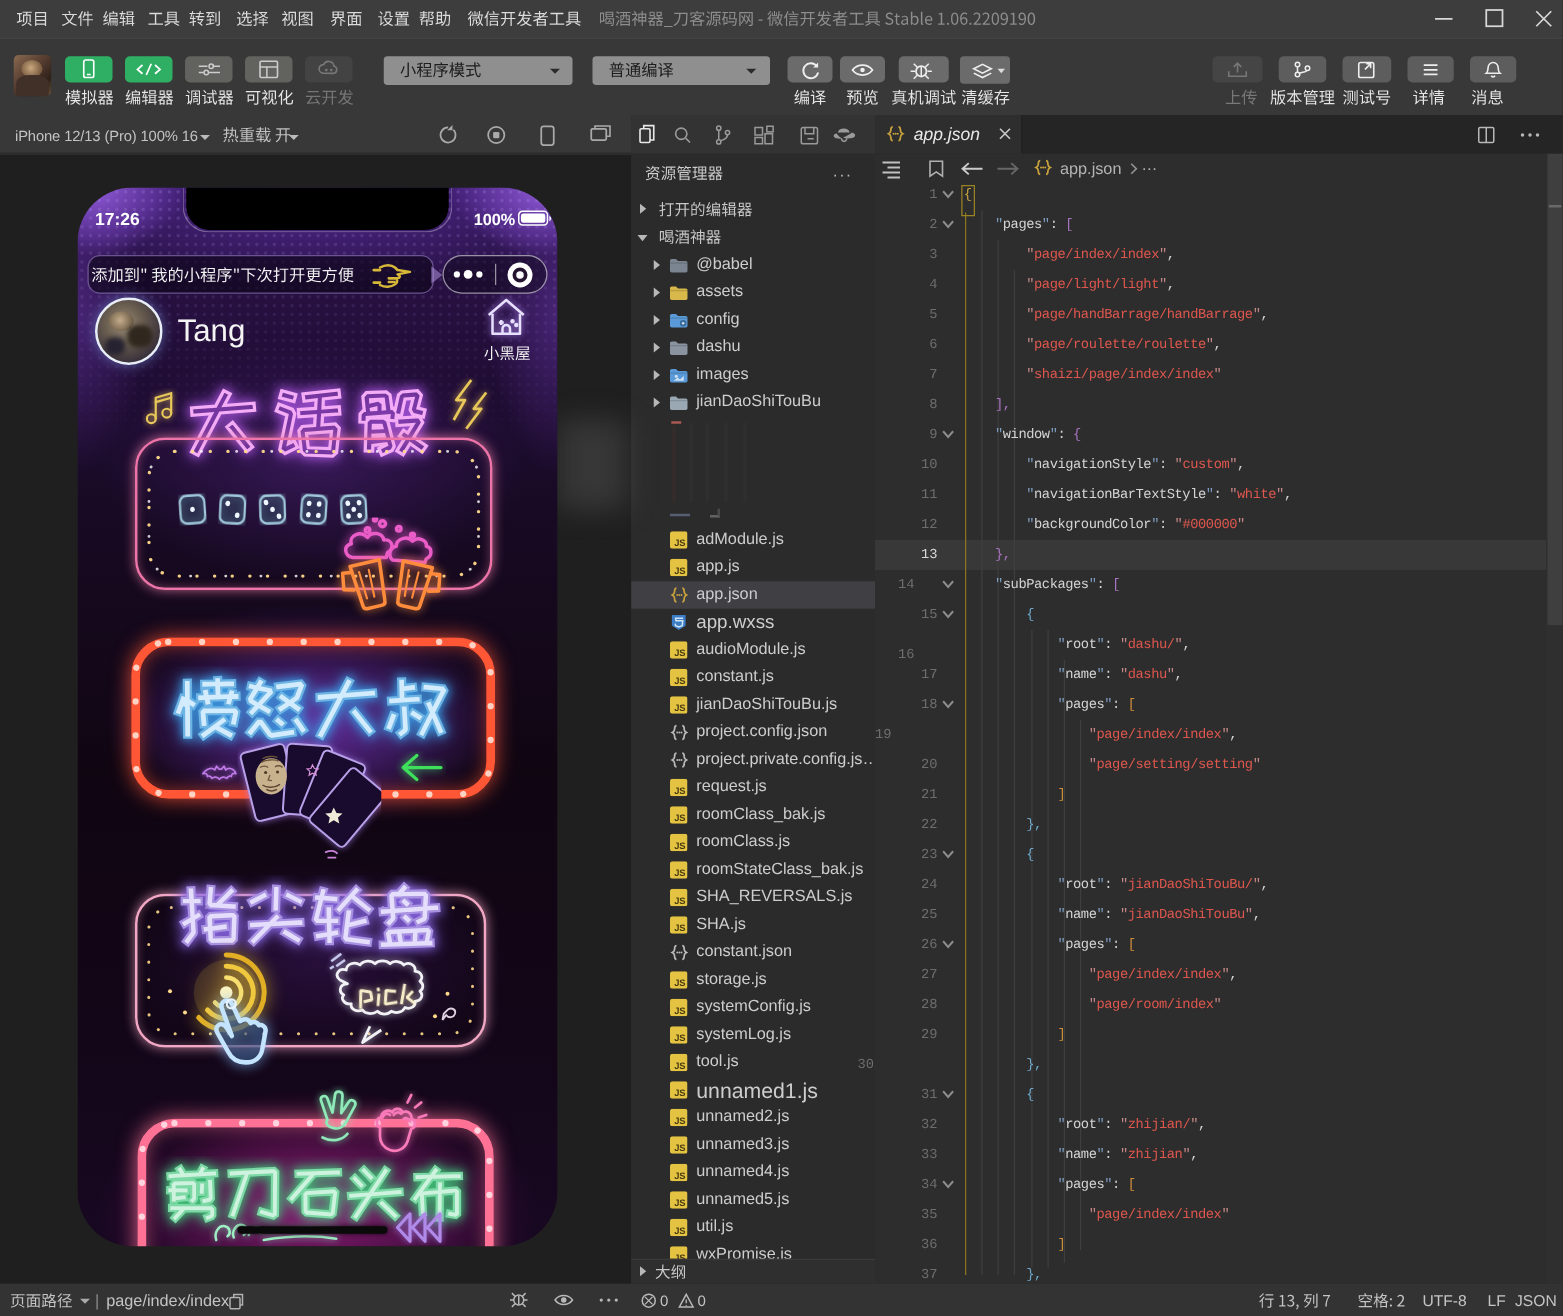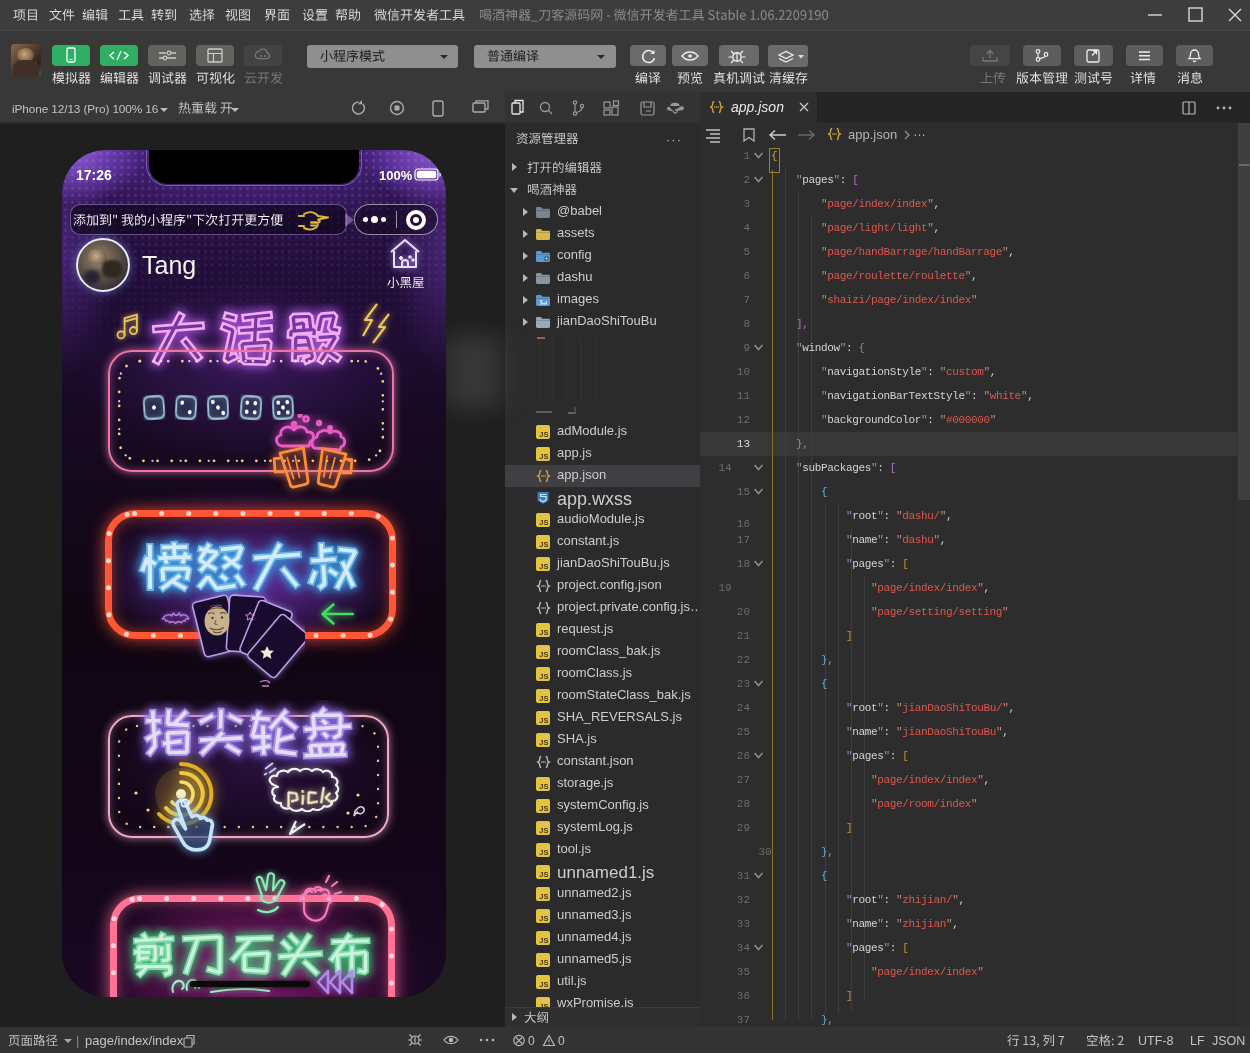--- a/index.html
+++ b/index.html
@@ -312,21 +312,21 @@
       <path d="M5.2 1.5c-1.8 0-1.4 2-1.6 3.2C3.5 5.9 3 6.4 1.8 7c1.2.6 1.7 1.1 1.8 2.3.2 1.2-.2 3.2 1.6 3.2M9.8 1.5c1.8 0 1.4 2 1.6 3.2.1 1.2.6 1.7 1.8 2.3-1.2.6-1.7 1.1-1.8 2.3-.2 1.2.2 3.2-1.6 3.2" fill="none" stroke="#c8a23d" stroke-width="1.4"></path>
       <circle cx="5.8" cy="7" r="0.8" fill="#c8a23d"></circle>
       <circle cx="7.5" cy="7" r="0.8" fill="#c8a23d"></circle>
       <circle cx="9.2" cy="7" r="0.8" fill="#c8a23d"></circle>
     </svg>
     <div class="abs" style="left:557px;top:467px;font-size:13px;color:#cdcdcd;white-space:nowrap">app.json</div>
     <svg class="abs" style="left:536px;top:491px" width="14" height="14" viewBox="0 0 14 14">
       <path d="M1.5 1h11v8.5L7 13 1.5 9.5z" fill="#3b7cc4"></path>
       <path d="M10.5 3.5H4.5l.3 2h5.4l-.4 4L7 10.5l-2.6-1-.2-1.6" fill="none" stroke="#cfe4f8" stroke-width="1.2"></path>
     </svg>
-    <div class="abs" style="left:557px;top:489px;font-size:18px;color:#cdcdcd;white-space:nowrap">app.wxss</div>
+    <div class="abs" style="left:557px;top:489px;font-size:15px;color:#cdcdcd;white-space:nowrap">app.wxss</div>
     <svg class="abs" style="left:536px;top:513px" width="14" height="14">
       <rect width="14" height="14" rx="2" fill="#e3c341"></rect>
       <text x="12.5" y="12" font-family="Liberation Sans" font-size="7.5" font-weight="bold" fill="#4a3c10" text-anchor="end">JS</text>
     </svg>
     <div class="abs" style="left:557px;top:511px;font-size:13px;color:#cdcdcd;white-space:nowrap">audioModule.js</div>
     <svg class="abs" style="left:536px;top:535px" width="14" height="14">
       <rect width="14" height="14" rx="2" fill="#e3c341"></rect>
       <text x="12.5" y="12" font-family="Liberation Sans" font-size="7.5" font-weight="bold" fill="#4a3c10" text-anchor="end">JS</text>
     </svg>
     <div class="abs" style="left:557px;top:533px;font-size:13px;color:#cdcdcd;white-space:nowrap">constant.js</div>
@@ -534,30 +534,30 @@
     <div class="abs" style="left:700px;top:456px;width:50px;text-align:center;font:11px 'Liberation Mono',monospace;line-height:24px;color:#6d6d6d">14</div>
     <svg class="abs" style="left:753px;top:463px" width="11" height="9">
       <path d="M1.5 2l4 4.5 4-4.5" fill="none" stroke="#8d8d8d" stroke-width="1.6"></path>
     </svg>
     <div class="abs" style="left:771px;top:456px;font:11px 'Liberation Mono',monospace;line-height:24px;white-space:pre;letter-spacing:-0.355px"><span style="color:#d4d4d4">    </span><span style="color:#7e9cbf">"</span><span style="color:#d4d4d4">subPackages</span><span style="color:#7e9cbf">"</span><span style="color:#d4d4d4">: </span><span style="color:#a873c0">[</span></div>
     <div class="abs" style="left:700px;top:480px;width:50px;text-align:right;font:11px 'Liberation Mono',monospace;line-height:24px;color:#6d6d6d">15</div>
     <svg class="abs" style="left:753px;top:487px" width="11" height="9">
       <path d="M1.5 2l4 4.5 4-4.5" fill="none" stroke="#8d8d8d" stroke-width="1.6"></path>
     </svg>
     <div class="abs" style="left:771px;top:480px;font:11px 'Liberation Mono',monospace;line-height:24px;white-space:pre;letter-spacing:-0.355px"><span style="color:#d4d4d4">        </span><span style="color:#6fa8cc">{</span></div>
-    <div class="abs" style="left:700px;top:512px;width:50px;text-align:right;font:11px 'Liberation Mono',monospace;line-height:24px;color:#6d6d6d">16</div>
+    <div class="abs" style="left:700px;top:512px;width:50px;text-align:center;font:11px 'Liberation Mono',monospace;line-height:24px;color:#6d6d6d">16</div>
     <div class="abs" style="left:771px;top:504px;font:11px 'Liberation Mono',monospace;line-height:24px;white-space:pre;letter-spacing:-0.355px"><span style="color:#d4d4d4">            </span><span style="color:#7e9cbf">"</span><span style="color:#d4d4d4">root</span><span style="color:#7e9cbf">"</span><span style="color:#d4d4d4">: </span><span style="color:#c58888">"</span><span style="color:#de574e">dashu/</span><span style="color:#c58888">"</span><span style="color:#d4d4d4">,</span></div>
     <div class="abs" style="left:700px;top:528px;width:50px;text-align:right;font:11px 'Liberation Mono',monospace;line-height:24px;color:#6d6d6d">17</div>
     <div class="abs" style="left:771px;top:528px;font:11px 'Liberation Mono',monospace;line-height:24px;white-space:pre;letter-spacing:-0.355px"><span style="color:#d4d4d4">            </span><span style="color:#7e9cbf">"</span><span style="color:#d4d4d4">name</span><span style="color:#7e9cbf">"</span><span style="color:#d4d4d4">: </span><span style="color:#c58888">"</span><span style="color:#de574e">dashu</span><span style="color:#c58888">"</span><span style="color:#d4d4d4">,</span></div>
     <div class="abs" style="left:700px;top:552px;width:50px;text-align:right;font:11px 'Liberation Mono',monospace;line-height:24px;color:#6d6d6d">18</div>
     <svg class="abs" style="left:753px;top:559px" width="11" height="9">
       <path d="M1.5 2l4 4.5 4-4.5" fill="none" stroke="#8d8d8d" stroke-width="1.6"></path>
     </svg>
     <div class="abs" style="left:771px;top:552px;font:11px 'Liberation Mono',monospace;line-height:24px;white-space:pre;letter-spacing:-0.355px"><span style="color:#d4d4d4">            </span><span style="color:#7e9cbf">"</span><span style="color:#d4d4d4">pages</span><span style="color:#7e9cbf">"</span><span style="color:#d4d4d4">: </span><span style="color:#cf8f3a">[</span></div>
-    <div class="abs" style="left:700px;top:576px;width:50px;text-align:center;font:11px 'Liberation Mono',monospace;line-height:24px;color:#6d6d6d">19</div>
+    <div class="abs" style="left:700px;top:576px;width:50px;text-align:left;font:11px 'Liberation Mono',monospace;line-height:24px;color:#6d6d6d">19</div>
     <div class="abs" style="left:771px;top:576px;font:11px 'Liberation Mono',monospace;line-height:24px;white-space:pre;letter-spacing:-0.355px"><span style="color:#d4d4d4">                </span><span style="color:#c58888">"</span><span style="color:#de574e">page/index/index</span><span style="color:#c58888">"</span><span style="color:#d4d4d4">,</span></div>
     <div class="abs" style="left:700px;top:600px;width:50px;text-align:right;font:11px 'Liberation Mono',monospace;line-height:24px;color:#6d6d6d">20</div>
     <div class="abs" style="left:771px;top:600px;font:11px 'Liberation Mono',monospace;line-height:24px;white-space:pre;letter-spacing:-0.355px"><span style="color:#d4d4d4">                </span><span style="color:#c58888">"</span><span style="color:#de574e">page/setting/setting</span><span style="color:#c58888">"</span></div>
     <div class="abs" style="left:700px;top:624px;width:50px;text-align:right;font:11px 'Liberation Mono',monospace;line-height:24px;color:#6d6d6d">21</div>
     <div class="abs" style="left:771px;top:624px;font:11px 'Liberation Mono',monospace;line-height:24px;white-space:pre;letter-spacing:-0.355px"><span style="color:#d4d4d4">            </span><span style="color:#cf8f3a">]</span></div>
     <div class="abs" style="left:700px;top:648px;width:50px;text-align:right;font:11px 'Liberation Mono',monospace;line-height:24px;color:#6d6d6d">22</div>
     <div class="abs" style="left:771px;top:648px;font:11px 'Liberation Mono',monospace;line-height:24px;white-space:pre;letter-spacing:-0.355px"><span style="color:#d4d4d4">        </span><span style="color:#6fa8cc">},</span></div>
     <div class="abs" style="left:700px;top:672px;width:50px;text-align:right;font:11px 'Liberation Mono',monospace;line-height:24px;color:#6d6d6d">23</div>
     <svg class="abs" style="left:753px;top:679px" width="11" height="9">
       <path d="M1.5 2l4 4.5 4-4.5" fill="none" stroke="#8d8d8d" stroke-width="1.6"></path>
@@ -571,21 +571,21 @@
     <svg class="abs" style="left:753px;top:751px" width="11" height="9">
       <path d="M1.5 2l4 4.5 4-4.5" fill="none" stroke="#8d8d8d" stroke-width="1.6"></path>
     </svg>
     <div class="abs" style="left:771px;top:744px;font:11px 'Liberation Mono',monospace;line-height:24px;white-space:pre;letter-spacing:-0.355px"><span style="color:#d4d4d4">            </span><span style="color:#7e9cbf">"</span><span style="color:#d4d4d4">pages</span><span style="color:#7e9cbf">"</span><span style="color:#d4d4d4">: </span><span style="color:#cf8f3a">[</span></div>
     <div class="abs" style="left:700px;top:768px;width:50px;text-align:right;font:11px 'Liberation Mono',monospace;line-height:24px;color:#6d6d6d">27</div>
     <div class="abs" style="left:771px;top:768px;font:11px 'Liberation Mono',monospace;line-height:24px;white-space:pre;letter-spacing:-0.355px"><span style="color:#d4d4d4">                </span><span style="color:#c58888">"</span><span style="color:#de574e">page/index/index</span><span style="color:#c58888">"</span><span style="color:#d4d4d4">,</span></div>
     <div class="abs" style="left:700px;top:792px;width:50px;text-align:right;font:11px 'Liberation Mono',monospace;line-height:24px;color:#6d6d6d">28</div>
     <div class="abs" style="left:771px;top:792px;font:11px 'Liberation Mono',monospace;line-height:24px;white-space:pre;letter-spacing:-0.355px"><span style="color:#d4d4d4">                </span><span style="color:#c58888">"</span><span style="color:#de574e">page/room/index</span><span style="color:#c58888">"</span></div>
     <div class="abs" style="left:700px;top:816px;width:50px;text-align:right;font:11px 'Liberation Mono',monospace;line-height:24px;color:#6d6d6d">29</div>
     <div class="abs" style="left:771px;top:816px;font:11px 'Liberation Mono',monospace;line-height:24px;white-space:pre;letter-spacing:-0.355px"><span style="color:#d4d4d4">            </span><span style="color:#cf8f3a">]</span></div>
-    <div class="abs" style="left:740px;top:840px;width:50px;text-align:center;font:11px 'Liberation Mono',monospace;line-height:24px;color:#6d6d6d">30</div>
+    <div class="abs" style="left:686px;top:840px;width:50px;text-align:left;font:11px 'Liberation Mono',monospace;line-height:24px;color:#6d6d6d">30</div>
     <div class="abs" style="left:771px;top:840px;font:11px 'Liberation Mono',monospace;line-height:24px;white-space:pre;letter-spacing:-0.355px"><span style="color:#d4d4d4">        </span><span style="color:#6fa8cc">},</span></div>
     <div class="abs" style="left:700px;top:864px;width:50px;text-align:right;font:11px 'Liberation Mono',monospace;line-height:24px;color:#6d6d6d">31</div>
     <svg class="abs" style="left:753px;top:871px" width="11" height="9">
       <path d="M1.5 2l4 4.5 4-4.5" fill="none" stroke="#8d8d8d" stroke-width="1.6"></path>
     </svg>
     <div class="abs" style="left:771px;top:864px;font:11px 'Liberation Mono',monospace;line-height:24px;white-space:pre;letter-spacing:-0.355px"><span style="color:#d4d4d4">        </span><span style="color:#6fa8cc">{</span></div>
     <div class="abs" style="left:700px;top:888px;width:50px;text-align:right;font:11px 'Liberation Mono',monospace;line-height:24px;color:#6d6d6d">32</div>
     <div class="abs" style="left:771px;top:888px;font:11px 'Liberation Mono',monospace;line-height:24px;white-space:pre;letter-spacing:-0.355px"><span style="color:#d4d4d4">            </span><span style="color:#7e9cbf">"</span><span style="color:#d4d4d4">root</span><span style="color:#7e9cbf">"</span><span style="color:#d4d4d4">: </span><span style="color:#c58888">"</span><span style="color:#de574e">zhijian/</span><span style="color:#c58888">"</span><span style="color:#d4d4d4">,</span></div>
     <div class="abs" style="left:700px;top:912px;width:50px;text-align:right;font:11px 'Liberation Mono',monospace;line-height:24px;color:#6d6d6d">33</div>
     <div class="abs" style="left:771px;top:912px;font:11px 'Liberation Mono',monospace;line-height:24px;white-space:pre;letter-spacing:-0.355px"><span style="color:#d4d4d4">            </span><span style="color:#7e9cbf">"</span><span style="color:#d4d4d4">name</span><span style="color:#7e9cbf">"</span><span style="color:#d4d4d4">: </span><span style="color:#c58888">"</span><span style="color:#de574e">zhijian</span><span style="color:#c58888">"</span><span style="color:#d4d4d4">,</span></div>

